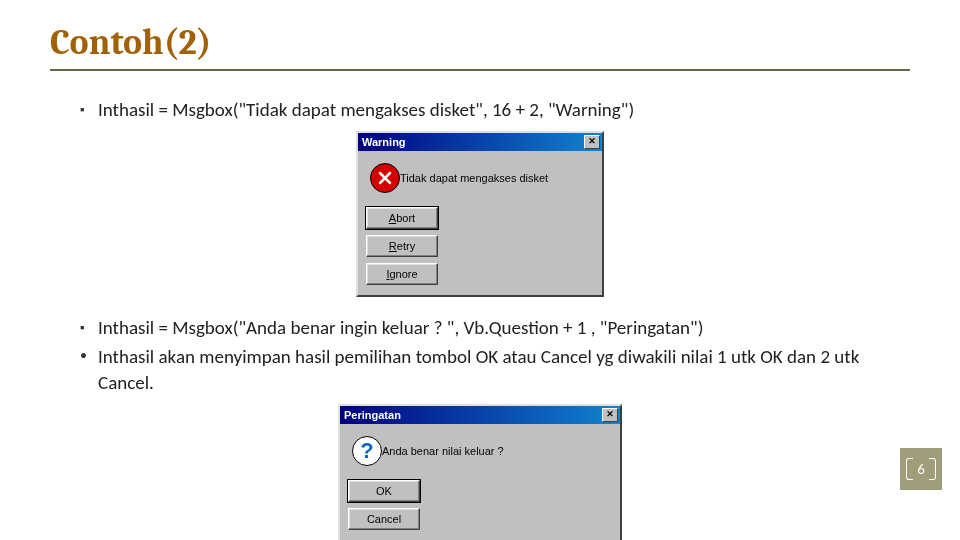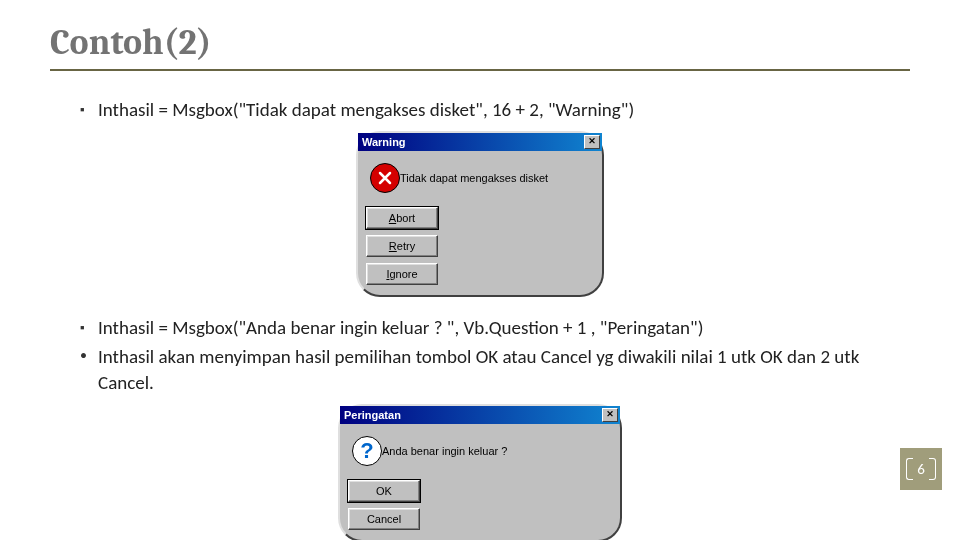--- a/index.html
+++ b/index.html
@@ -8,21 +8,21 @@
     height: 540px;
     background: #fff;
     font-family: "Segoe UI", "Calibri", sans-serif;
     position: relative;
     overflow: hidden;
   }
   .slide { padding: 22px 50px 0 50px; }
   .title {
     font-family: "Cambria", "Georgia", serif;
     font-size: 36px;
-    color: #737373;
+    color: #a16207;
     border-bottom: 2px solid #686544;
     padding-bottom: 6px;
     margin-bottom: 26px;
   }
   .bullets { list-style: none; padding-left: 30px; font-size: 19px; color: #222; }
   .bullets li { margin-bottom: 4px; position: relative; padding-left: 18px; line-height: 1.35; }
   .bullets li.square::before {
     content: "▪"; position: absolute; left: 0; font-size: 13px; top: 4px; color: #333;
   }
   .bullets li.dot::before {
@@ -33,21 +33,20 @@
   
   .msgbox {
     background: #c0c0c0;
     border-top: 2px solid #dfdfdf;
     border-left: 2px solid #dfdfdf;
     border-right: 2px solid #404040;
     border-bottom: 2px solid #404040;
     width: 248px;
     font-family: "Tahoma","MS Sans Serif",sans-serif;
     font-size: 11px;
-    border-radius: 24px;
   }
   .msgbox.wide { width: 284px; }
   .titlebar {
     background: linear-gradient(to right,#000080,#1084d0);
     color: #fff;
     display: flex;
     align-items: center;
     height: 18px;
     padding: 0 2px 0 4px;
     font-weight: bold;
@@ -182,21 +181,21 @@
   <div class="msgbox-wrap">
     <div class="msgbox wide">
       <div class="titlebar">
         <span class="titlebar-text">Peringatan</span>
         <div class="close-btn">✕</div>
       </div>
       <div class="msgbody">
         <div class="icon-circle icon-question">
           <span>?</span>
         </div>
-        <div class="msgtext">Anda benar ingin keluar ?</div>
+        <div class="msgtext">Anda benar nilai keluar ?</div>
       </div>
       <div class="btnrow">
         <div class="winbtn default">OK</div>
         <div class="winbtn">Cancel</div>
       </div>
     </div>
   </div>
 
 </div>
 

